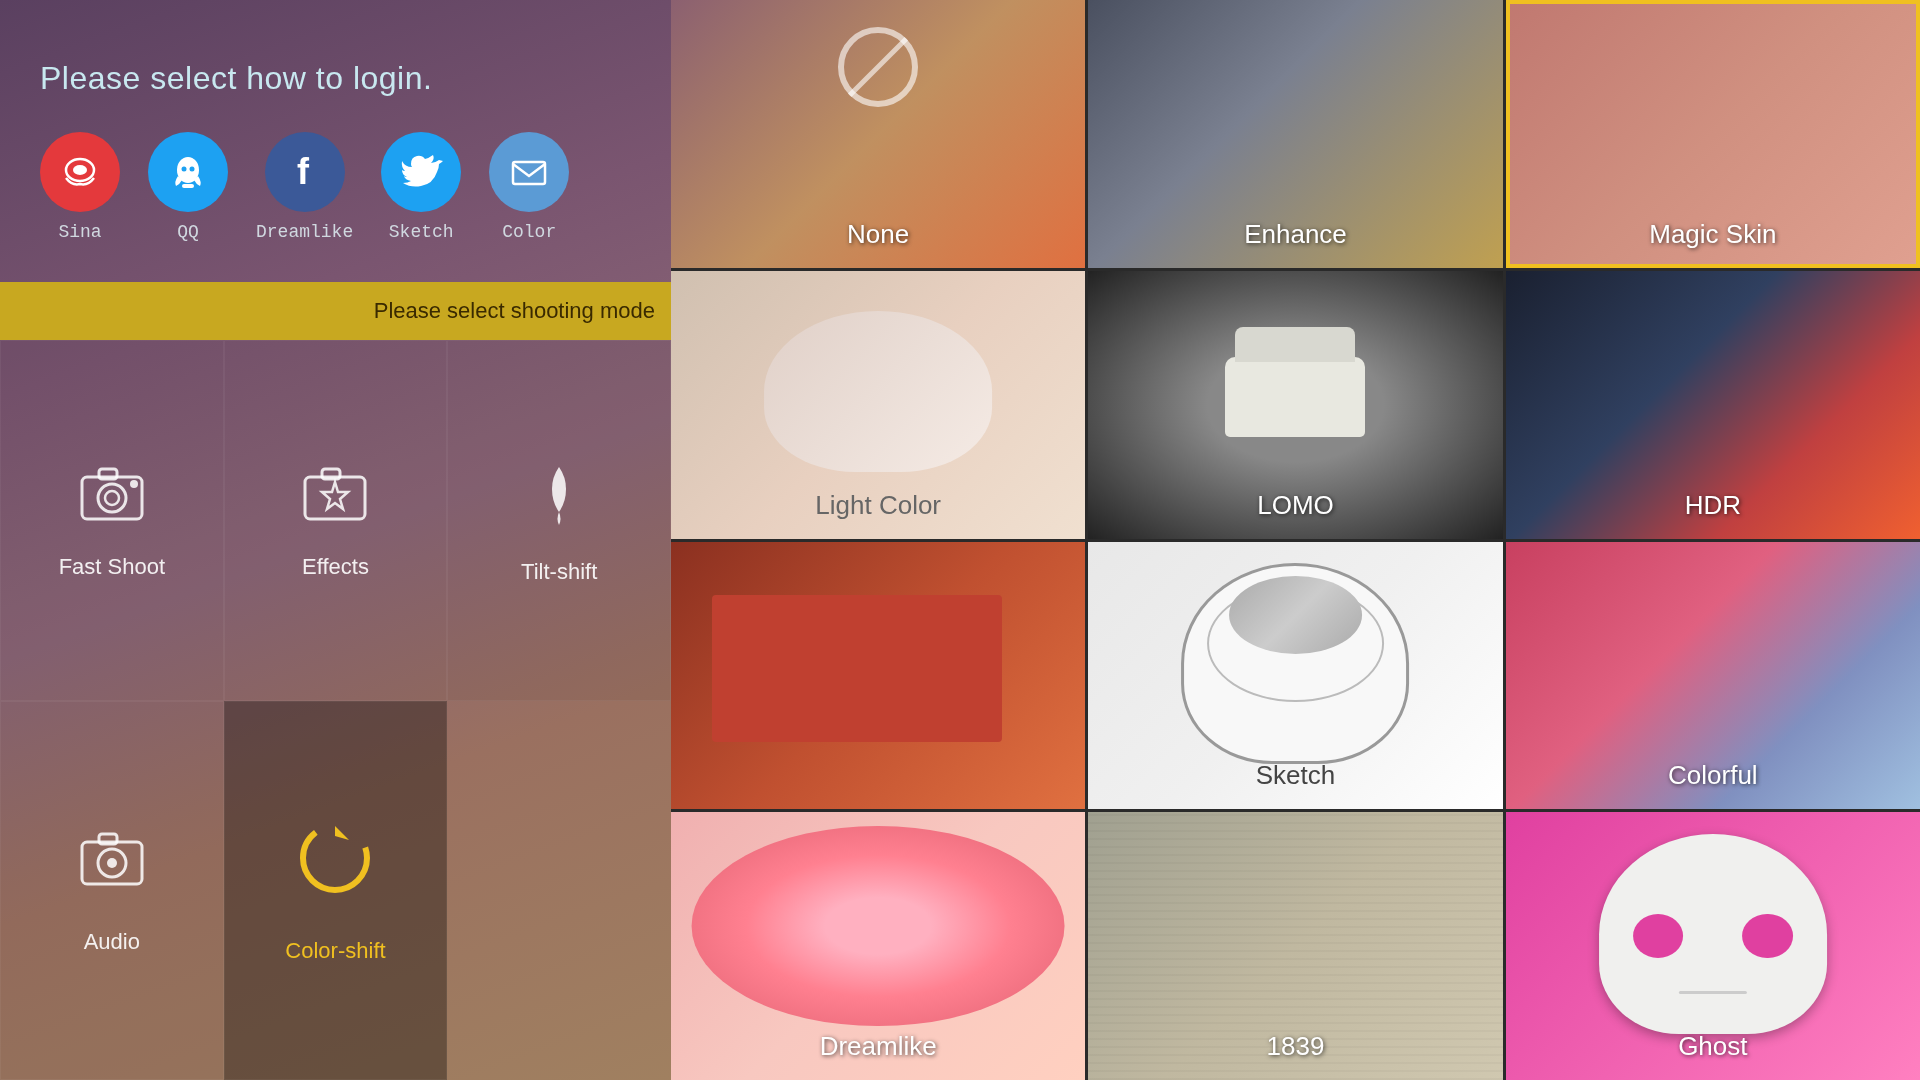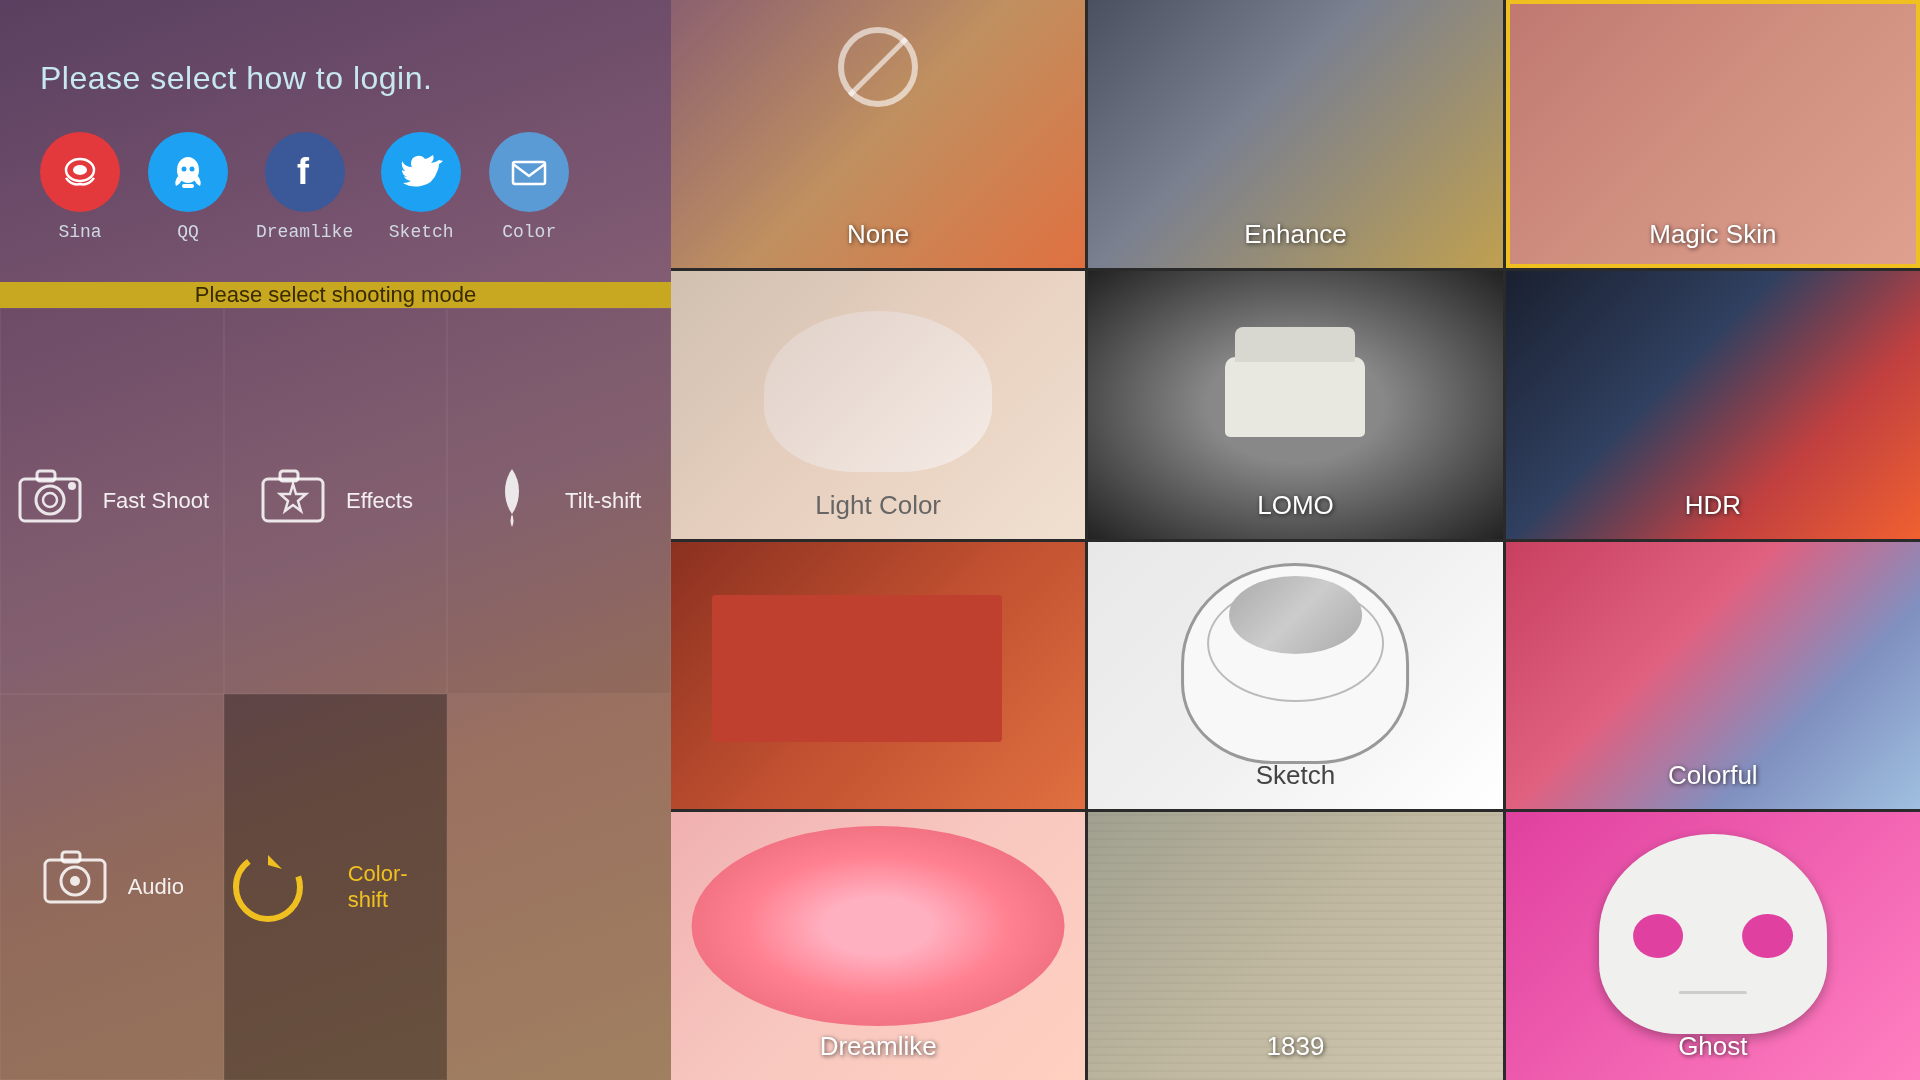--- a/index.html
+++ b/index.html
@@ -67,34 +67,35 @@
     .social-label {
       color: #d0d8e0;
       font-size: 18px;
       font-family: Liberation Mono, monospace;
     }
 
     .shooting-mode-banner {
       background: #c8a820;
       color: #3a2a00;
       font-size: 22px;
-      text-align: center;
+      text-align: right;
+      padding: 16px;
       margin-top: 10px;
       font-weight: 500;
     }
 
     .shooting-grid {
       display: grid;
       grid-template-columns: 1fr 1fr 1fr;
       flex: 1;
     }
 
     .shoot-item {
       display: flex;
-      flex-direction: row;
+      flex-direction: column;
       align-items: center;
       justify-content: center;
       gap: 18px;
       cursor: pointer;
       padding: 3px;
       background: rgba(0,0,0,0.05);
       border: 1px solid rgba(255,255,255,0.05);
     }
 
     .shoot-item.active {

